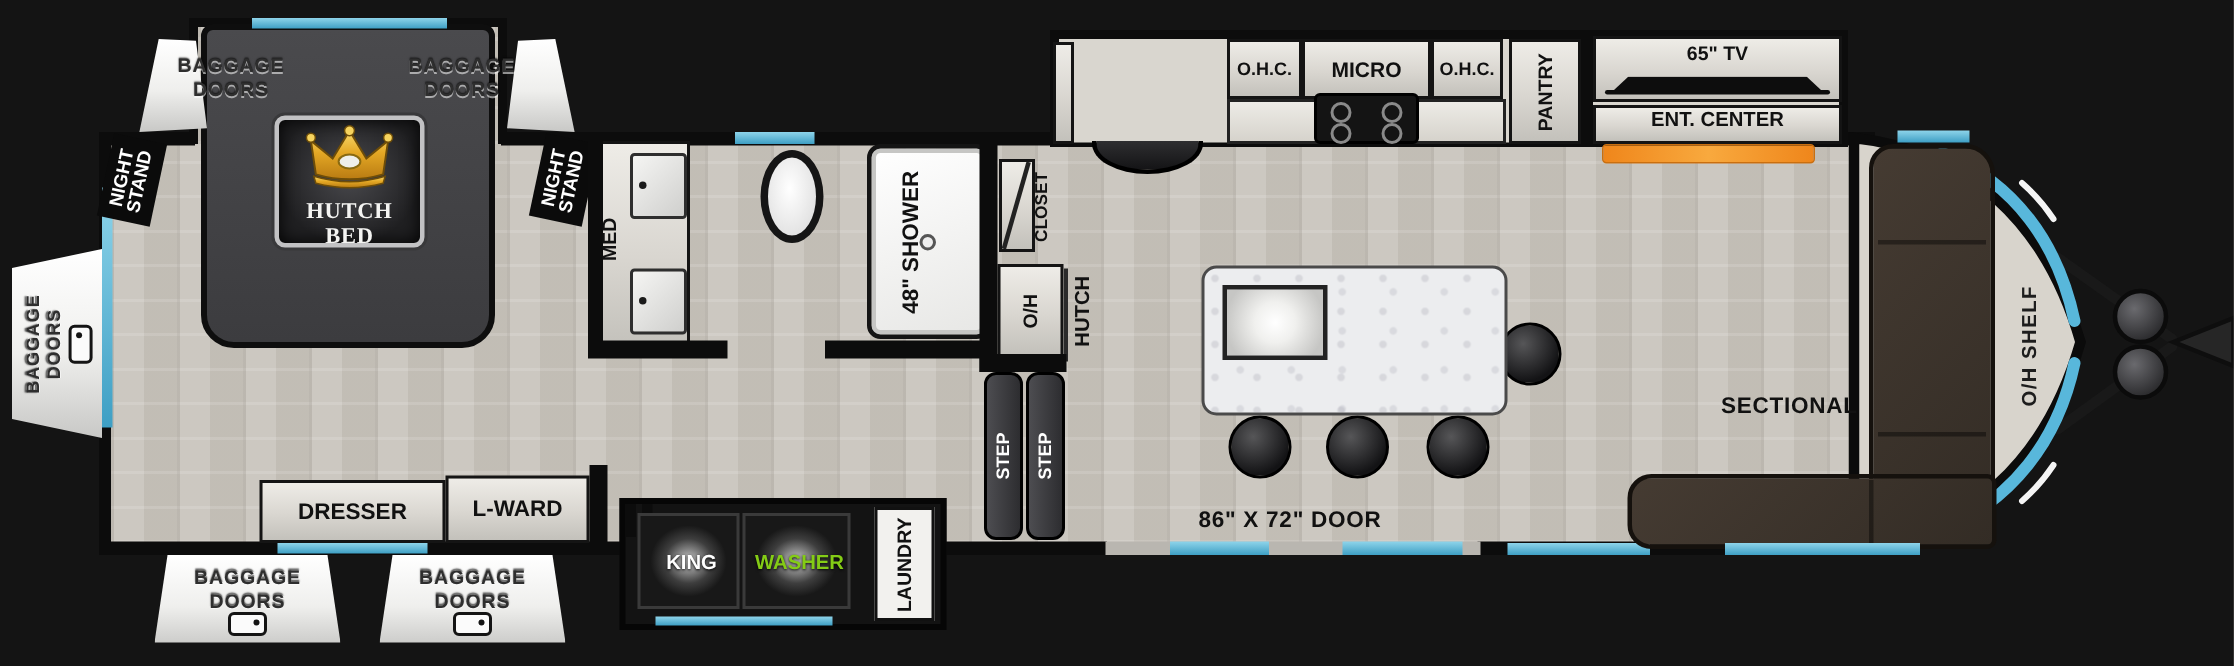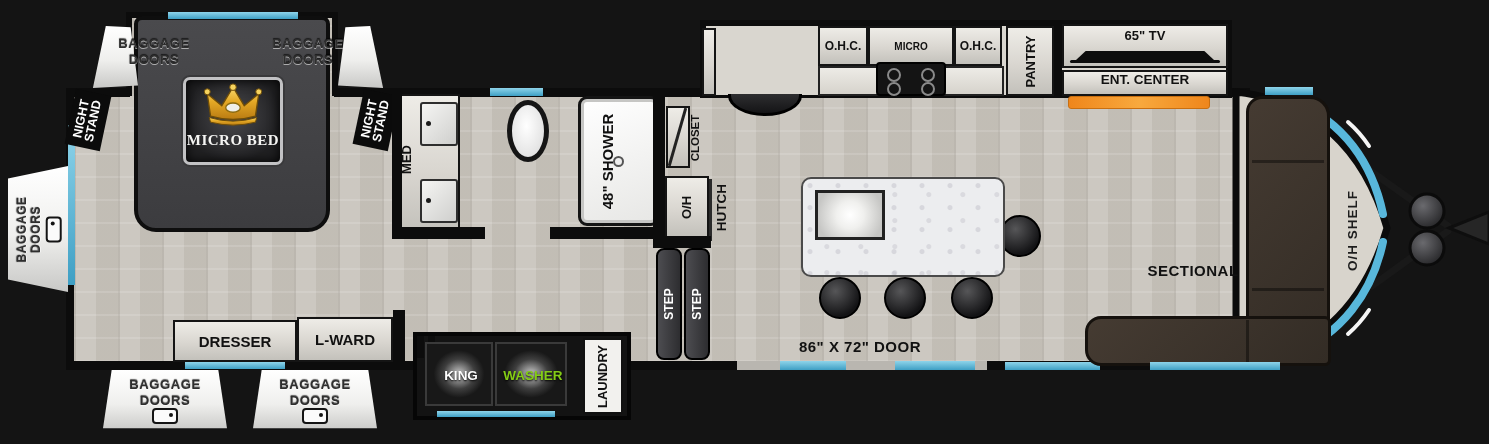--- a/index.html
+++ b/index.html
@@ -80,21 +80,21 @@
             <stop offset="1" stop-color="#b97b12"></stop>
         </linearGradient>
       </defs>
       <path d="M16 50 L11 16 L33 34 L50 6 L67 34 L89 16 L84 50 Q50 60 16 50 Z" fill="url(#gold)" stroke="#6e4d08" stroke-width="2"></path>
       <circle cx="11" cy="13" r="4.5" fill="#f6d35e" stroke="#6e4d08" stroke-width="1.5"></circle>
       <circle cx="50" cy="6" r="5" fill="#f6d35e" stroke="#6e4d08" stroke-width="1.5"></circle>
       <circle cx="89" cy="13" r="4.5" fill="#f6d35e" stroke="#6e4d08" stroke-width="1.5"></circle>
       <ellipse cx="50" cy="37" rx="11" ry="7" fill="#efefe9" stroke="#8a6a10" stroke-width="2"></ellipse>
       <path d="M14 52 Q50 63 86 52 L84 59 Q50 68 16 59 Z" fill="url(#gold)" stroke="#6e4d08" stroke-width="1.5"></path>
     </svg>
-    <div style="color:#f4f4f2;font-family:'Liberation Serif',serif;font-weight:bold;font-size:15px;letter-spacing:.5px;margin-top:1px;">MICRO BED</div>
+    <div style="color:#f4f4f2;font-family:'Liberation Serif',serif;font-weight:bold;font-size:15px;letter-spacing:.5px;margin-top:1px;">HUTCH BED</div>
   </div>
 
   <div class="abs" style="left:60px;top:102px;width:56px;height:36px;background:#0b0b0b;transform:rotate(-78deg);
               display:flex;flex-direction:column;align-items:center;justify-content:center;z-index:15;">
     <span style="color:#fff;font-weight:bold;font-size:12.5px;line-height:.95;">NIGHT</span>
     <span style="color:#fff;font-weight:bold;font-size:12.5px;line-height:.95;">STAND</span>
   </div>
   <div class="abs" style="left:348px;top:102px;width:56px;height:36px;background:#0b0b0b;transform:rotate(-78deg);
               display:flex;flex-direction:column;align-items:center;justify-content:center;z-index:15;">
     <span style="color:#fff;font-weight:bold;font-size:12.5px;line-height:.95;">NIGHT</span>
@@ -161,21 +161,21 @@
     </div>
 
   <div class="abs cab" style="left:702px;top:28px;width:14px;height:68px;z-index:12;"></div>
   <div class="abs" style="left:728px;top:94px;width:74px;height:22px;background:linear-gradient(180deg,#2e2e30,#141416);
               border:3px solid #000;border-top:none;border-radius:0 0 40px 40px / 0 0 22px 22px;box-sizing:border-box;z-index:13;"></div>
 
   <div class="abs cab" style="left:818px;top:26px;width:50px;height:40px;display:flex;align-items:center;justify-content:center;z-index:13;">
     <span class="lbl" style="font-size:12px;">O.H.C.</span>
     </div>
   <div class="abs cab" style="left:868px;top:26px;width:86px;height:40px;display:flex;align-items:center;justify-content:center;z-index:13;">
-    <span class="lbl" style="font-size:10px;">MICRO</span>
+    <span class="lbl" style="font-size:14px;">MICRO</span>
     </div>
   <div class="abs cab" style="left:954px;top:26px;width:48px;height:40px;display:flex;align-items:center;justify-content:center;z-index:13;">
     <span class="lbl" style="font-size:12px;">O.H.C.</span>
     </div>
   <div class="abs" style="left:818px;top:66px;width:186px;height:30px;background:linear-gradient(180deg,#edebe6,#d6d3cc);
               border:2px solid #222;box-sizing:border-box;z-index:12;"></div>
   <div class="abs" style="left:876px;top:62px;width:70px;height:34px;background:#141414;border:2px solid #000;border-radius:4px;
               box-sizing:border-box;z-index:13;">
     <span class="abs" style="left:9px;top:4px;width:10px;height:10px;border:2px solid #8a8a8a;border-radius:50%;"></span>
     <span class="abs" style="left:43px;top:4px;width:10px;height:10px;border:2px solid #8a8a8a;border-radius:50%;"></span>

